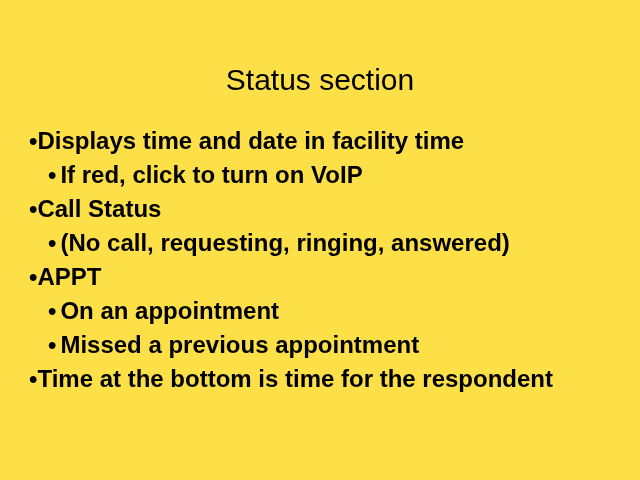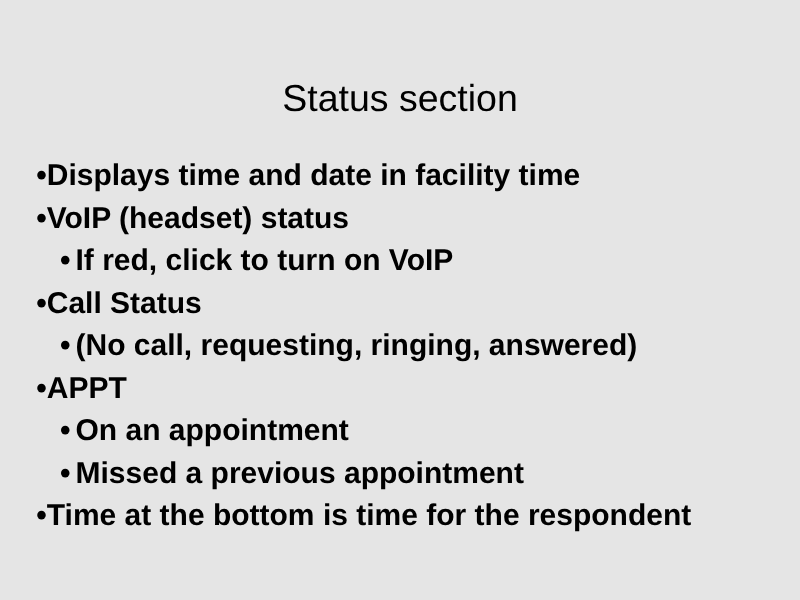--- a/index.html
+++ b/index.html
@@ -16,21 +16,21 @@
     overflow: hidden;
     position: relative;
   }
 
   #slide {
     position: absolute;
     top: 0;
     left: 0;
     width: 640px;
     height: 480px;
-    background: #e5e5e5;
+    background: #fde047;
   }
 
   
   #slide-title {
     position: absolute;
     left: 0;
     top: 41px;
     width: 640px;
     text-align: center;
     font-size: 30px;
@@ -82,21 +82,20 @@
 </style>
 </head>
 <body>
 
 <div id="slide">
 
   <h1 id="slide-title">Status section</h1>
 
   <div id="slide-body">
       <div class="bullet-line level-1"><span class="bullet-glyph">•</span><span class="bullet-text">Displays time and date in facility time</span></div>
-      <div class="bullet-line level-1"><span class="bullet-glyph">•</span><span class="bullet-text">VoIP (headset) status</span></div>
       <div class="bullet-line level-2"><span class="bullet-glyph">•</span><span class="bullet-text">If red, click to turn on VoIP</span></div>
       <div class="bullet-line level-1"><span class="bullet-glyph">•</span><span class="bullet-text">Call Status</span></div>
       <div class="bullet-line level-2"><span class="bullet-glyph">•</span><span class="bullet-text">(No call, requesting, ringing, answered)</span></div>
       <div class="bullet-line level-1"><span class="bullet-glyph">•</span><span class="bullet-text">APPT</span></div>
       <div class="bullet-line level-2"><span class="bullet-glyph">•</span><span class="bullet-text">On an appointment</span></div>
       <div class="bullet-line level-2"><span class="bullet-glyph">•</span><span class="bullet-text">Missed a previous appointment</span></div>
       <div class="bullet-line level-1"><span class="bullet-glyph">•</span><span class="bullet-text">Time at the bottom is time for the respondent</span></div>
     </div>
 
 </div>

